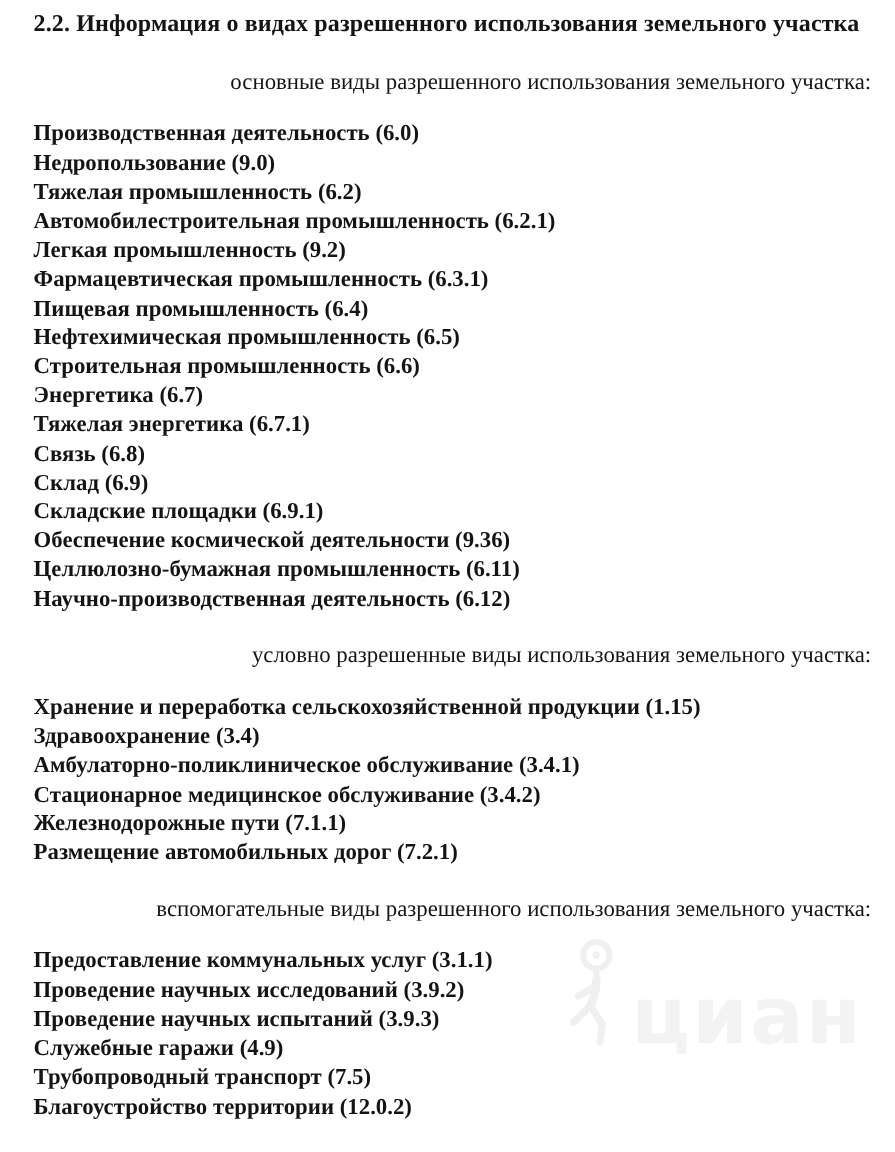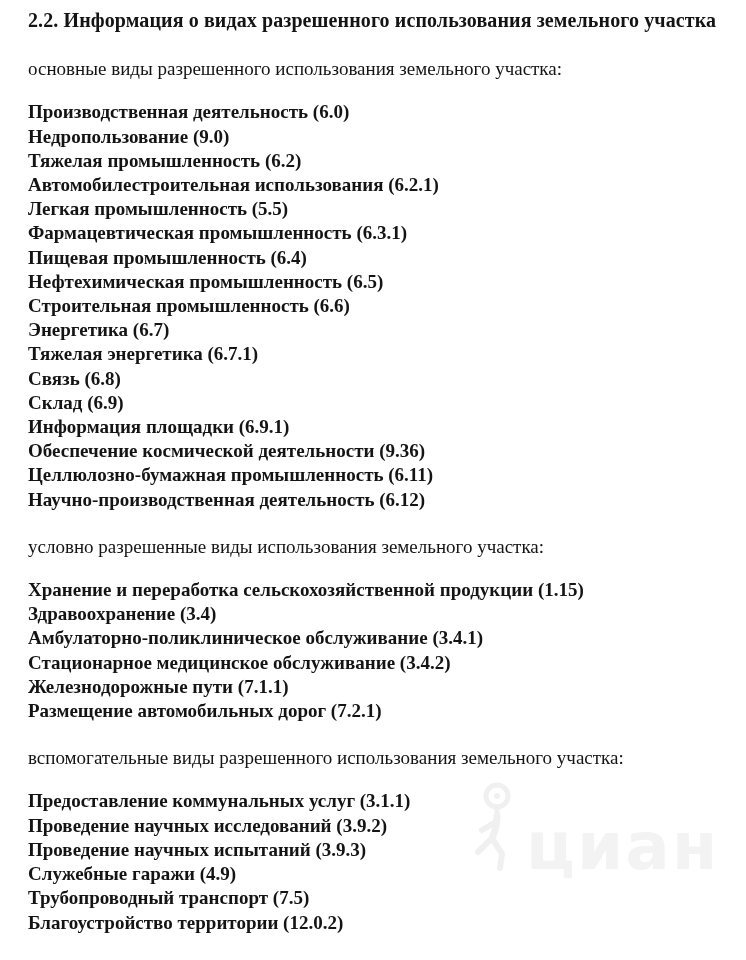--- a/index.html
+++ b/index.html
@@ -20,20 +20,21 @@
   .title {
     font-weight: bold;
     font-size: 20px;
     letter-spacing: 0.1px;
     white-space: nowrap;
     margin: 0 0 25px 0;
   }
   .section-header {
     margin: 0 0 19px 0;
     white-space: nowrap;
+    text-align: right;
   }
   .list { margin: 0 0 23px 0; }
   .line { white-space: nowrap; font-weight: bold; }
   
   .watermark {
     position: absolute;
     left: 472px;
     top: 782px;
     display: flex;
     align-items: flex-end;
@@ -57,31 +58,31 @@
 
 <div class="doc">
 
   <div class="title">2.2. Информация о видах разрешенного использования земельного участка</div>
 
   <div class="section-header">основные виды разрешенного использования земельного участка:</div>
   <div class="list">
     <div class="line">Производственная деятельность (6.0)</div>
     <div class="line">Недропользование (9.0)</div>
     <div class="line">Тяжелая промышленность (6.2)</div>
-    <div class="line">Автомобилестроительная использования (6.2.1)</div>
-    <div class="line">Легкая промышленность (5.5)</div>
+    <div class="line">Автомобилестроительная промышленность (6.2.1)</div>
+    <div class="line">Легкая промышленность (9.2)</div>
     <div class="line">Фармацевтическая промышленность (6.3.1)</div>
     <div class="line">Пищевая промышленность (6.4)</div>
     <div class="line">Нефтехимическая промышленность (6.5)</div>
     <div class="line">Строительная промышленность (6.6)</div>
     <div class="line">Энергетика (6.7)</div>
     <div class="line">Тяжелая энергетика (6.7.1)</div>
     <div class="line">Связь (6.8)</div>
     <div class="line">Склад (6.9)</div>
-    <div class="line">Информация площадки (6.9.1)</div>
+    <div class="line">Складские площадки (6.9.1)</div>
     <div class="line">Обеспечение космической деятельности (9.36)</div>
     <div class="line">Целлюлозно-бумажная промышленность (6.11)</div>
     <div class="line">Научно-производственная деятельность (6.12)</div>
   </div>
 
   <div class="section-header">условно разрешенные виды использования земельного участка:</div>
   <div class="list">
     <div class="line">Хранение и переработка сельскохозяйственной продукции (1.15)</div>
     <div class="line">Здравоохранение (3.4)</div>
     <div class="line">Амбулаторно-поликлиническое обслуживание (3.4.1)</div>

